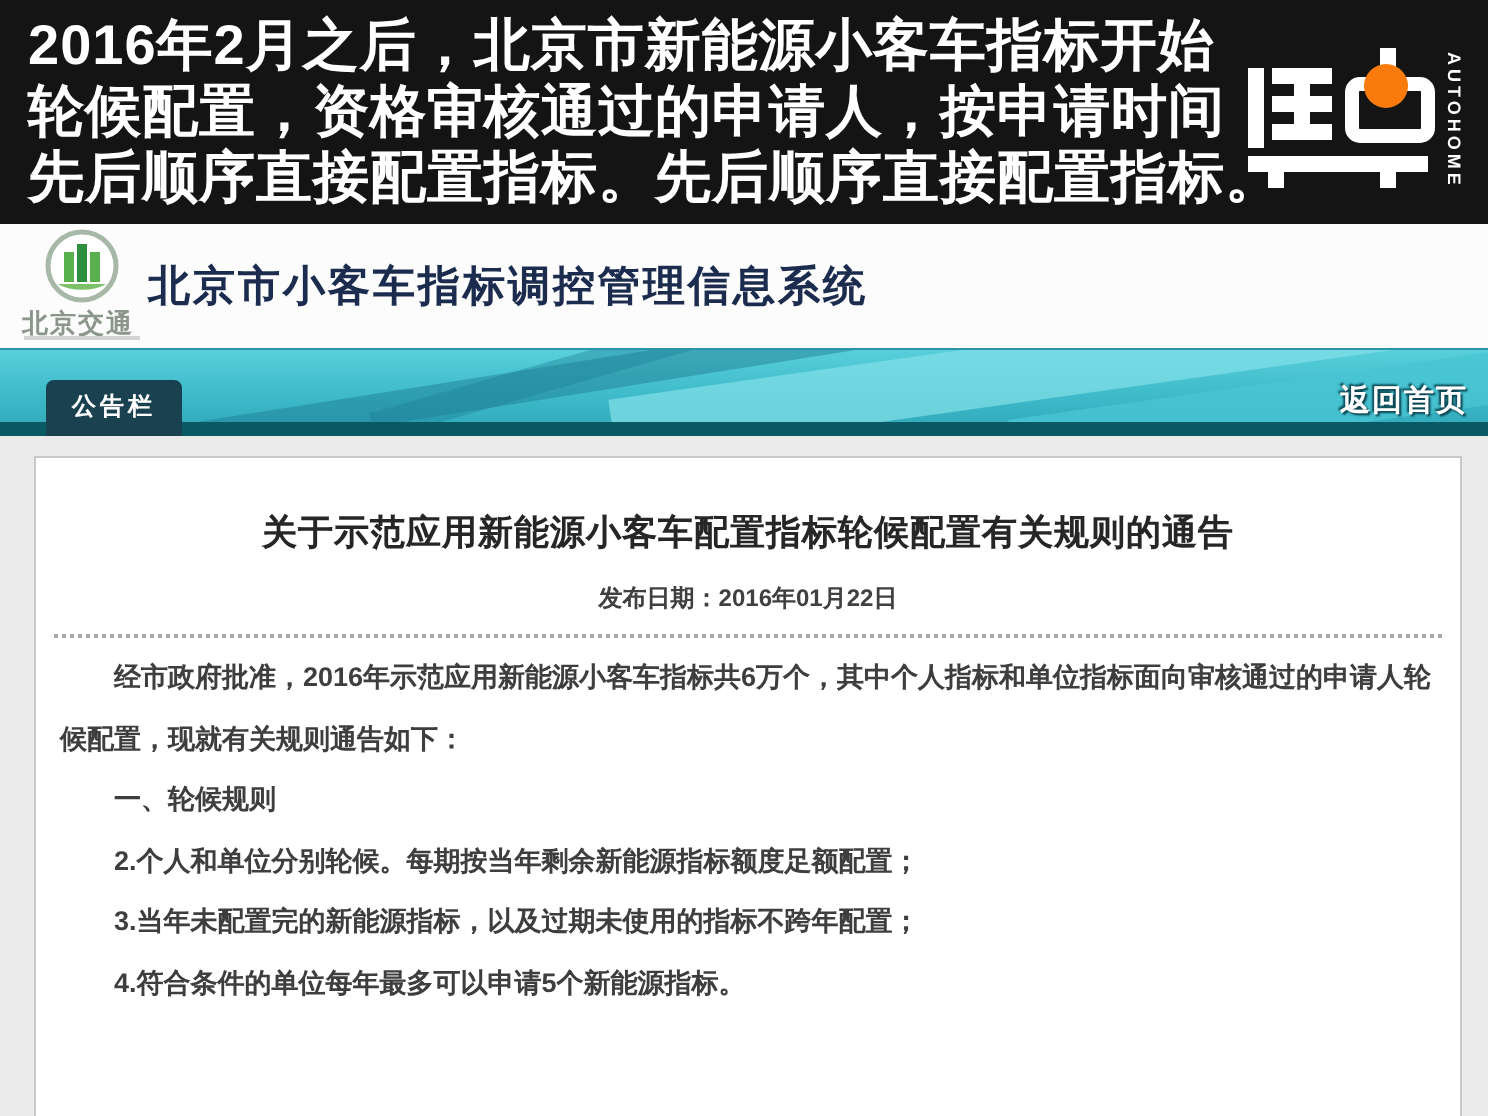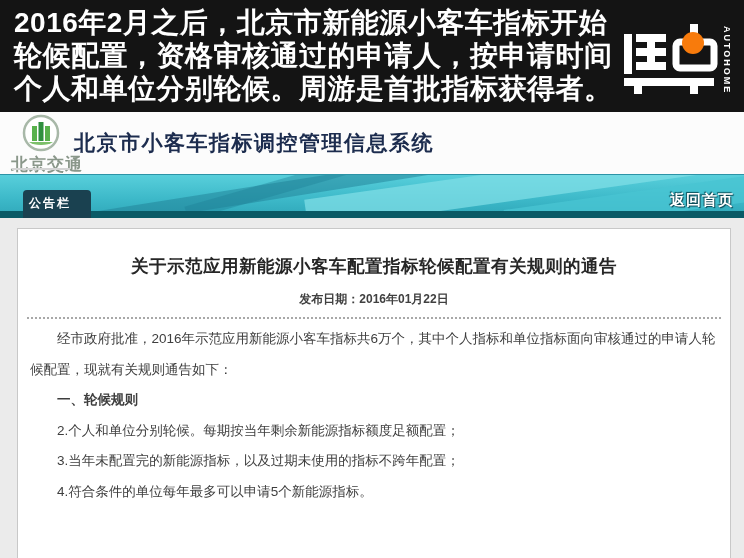--- a/index.html
+++ b/index.html
@@ -19,21 +19,21 @@
     white-space:nowrap;
   }
   .ah-logo{position:absolute;right:6px;top:20px;width:118px;height:80px;}
   
   .site-header{
     position:absolute;top:112px;left:0;width:744px;height:62px;
     background:#fcfcfc;z-index:4;
   }
   .emblem{position:absolute;left:22px;top:2px;width:38px;height:38px;}
   .org-name{
-    position:absolute;left:11px;top:41px;font-size:17px;font-weight:bold;
+    position:absolute;left:11px;top:41px;font-size:13px;font-weight:bold;
     color:#8a978a;letter-spacing:1px;white-space:nowrap;
   }
   .org-sub{position:absolute;left:12px;top:56px;width:58px;height:2px;background:#d4d4d4;}
   .site-title{
     position:absolute;left:74px;top:17px;font-size:21px;font-weight:bold;
     color:#1c2c4e;letter-spacing:1.5px;white-space:nowrap;
   }
   
   .nav{
     position:absolute;top:174px;left:0;width:744px;height:43px;
@@ -42,21 +42,21 @@
   }
   .stripe{position:absolute;pointer-events:none;}
   .s1{right:-30px;top:-8px;width:470px;height:30px;background:#7fdde6;opacity:.75;transform:rotate(-8deg);}
   .s2{left:-30px;top:20px;width:460px;height:16px;background:#1f7f95;opacity:.5;transform:rotate(-9deg);}
   .s3{left:180px;top:-14px;width:330px;height:14px;background:#1f7f95;opacity:.4;transform:rotate(-16deg);}
   .s4{right:-60px;top:14px;width:300px;height:26px;background:#49c4d2;opacity:.8;transform:rotate(-8deg);}
   .nav-bottom{position:absolute;left:0;bottom:0;width:100%;height:7px;background:#0a5a66;z-index:3;}
   .tab{
     position:absolute;left:23px;top:15px;height:28px;min-width:56px;
     background:#1a4150;color:#ffffff;font-size:12px;font-weight:bold;
-    text-align:left;line-height:26px;letter-spacing:2px;
+    text-align:center;line-height:26px;letter-spacing:2px;
     border-radius:4px 4px 0 0;padding:0 6px;z-index:4;
   }
   .back-home{
     position:absolute;right:10px;top:16px;color:#ffffff;
     font-size:15px;font-weight:bold;letter-spacing:1px;z-index:4;
     text-shadow:1px 1px 1px #093f4c,-1px -1px 1px #0a4a55;
     cursor:pointer;white-space:nowrap;
   }
   
   .page{position:absolute;top:217px;left:0;width:644px;height:341px;background:#ebebeb;}
@@ -68,31 +68,31 @@
     margin:25px 12px 0;text-align:center;font-size:17.5px;font-weight:bold;
     color:#262626;letter-spacing:.5px;
   }
   .doc-date{
     margin:13px 12px 0;text-align:center;font-size:12px;font-weight:bold;color:#404040;
   }
   .dotted{margin:9px 9px 0;border-bottom:2px dotted #a8a8a8;height:0;}
   .doc-body{
     margin:5px 12px 0;font-size:13.5px;line-height:30.5px;color:#3e3e3e;
   }
-  .doc-body p{margin:0;text-indent:2em;}
+  .doc-body p{margin:0;text-indent:2em;font-weight:bold;}
   .doc-body p.sec{font-weight:bold;}
 </style>
 </head>
 <body>
 
 <div class="banner">
   <div class="banner-text">
     <div>2016年2月之后，北京市新能源小客车指标开始</div>
     <div>轮候配置，资格审核通过的申请人，按申请时间</div>
-    <div>个人和单位分别轮候。周游是首批指标获得者。</div>
+    <div>先后顺序直接配置指标。先后顺序直接配置指标。</div>
   </div>
   <div class="ah-logo">
     <svg width="118" height="80" viewBox="0 0 118 80">
 
       <rect x="4" y="14" width="8" height="40" fill="#fff"></rect>
       <rect x="16" y="14" width="30" height="8" fill="#fff"></rect>
       <rect x="16" y="28" width="30" height="8" fill="#fff"></rect>
       <rect x="16" y="42" width="30" height="8" fill="#fff"></rect>
       <rect x="27" y="14" width="8" height="36" fill="#fff"></rect>
 

